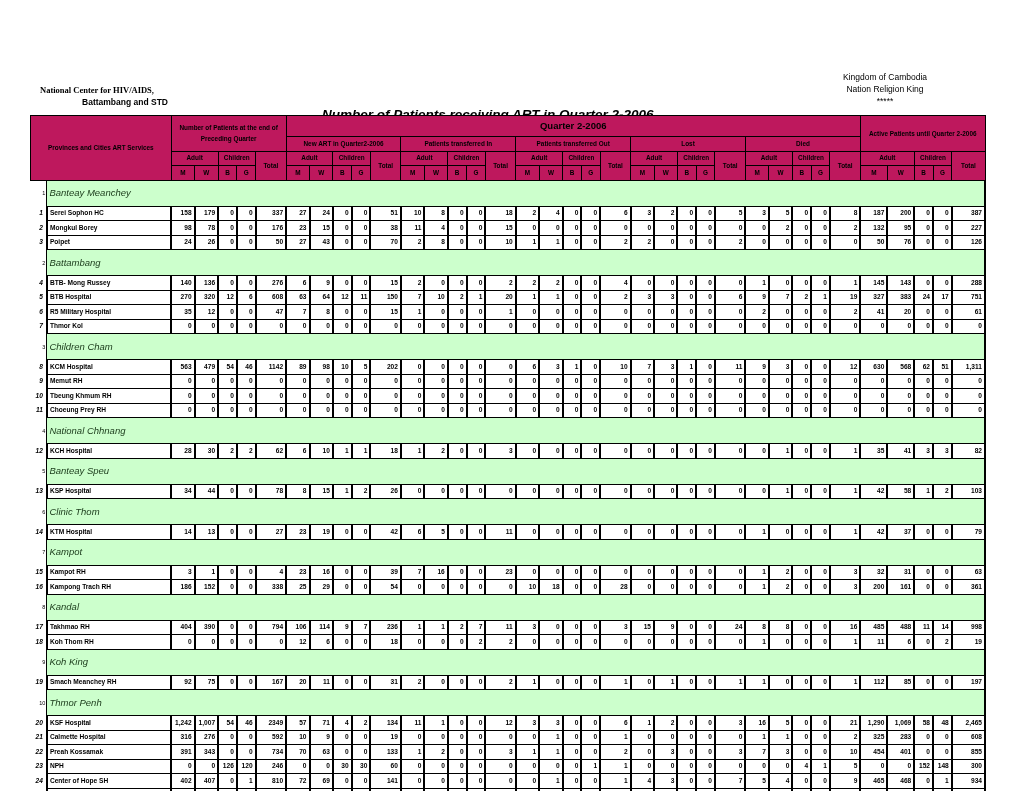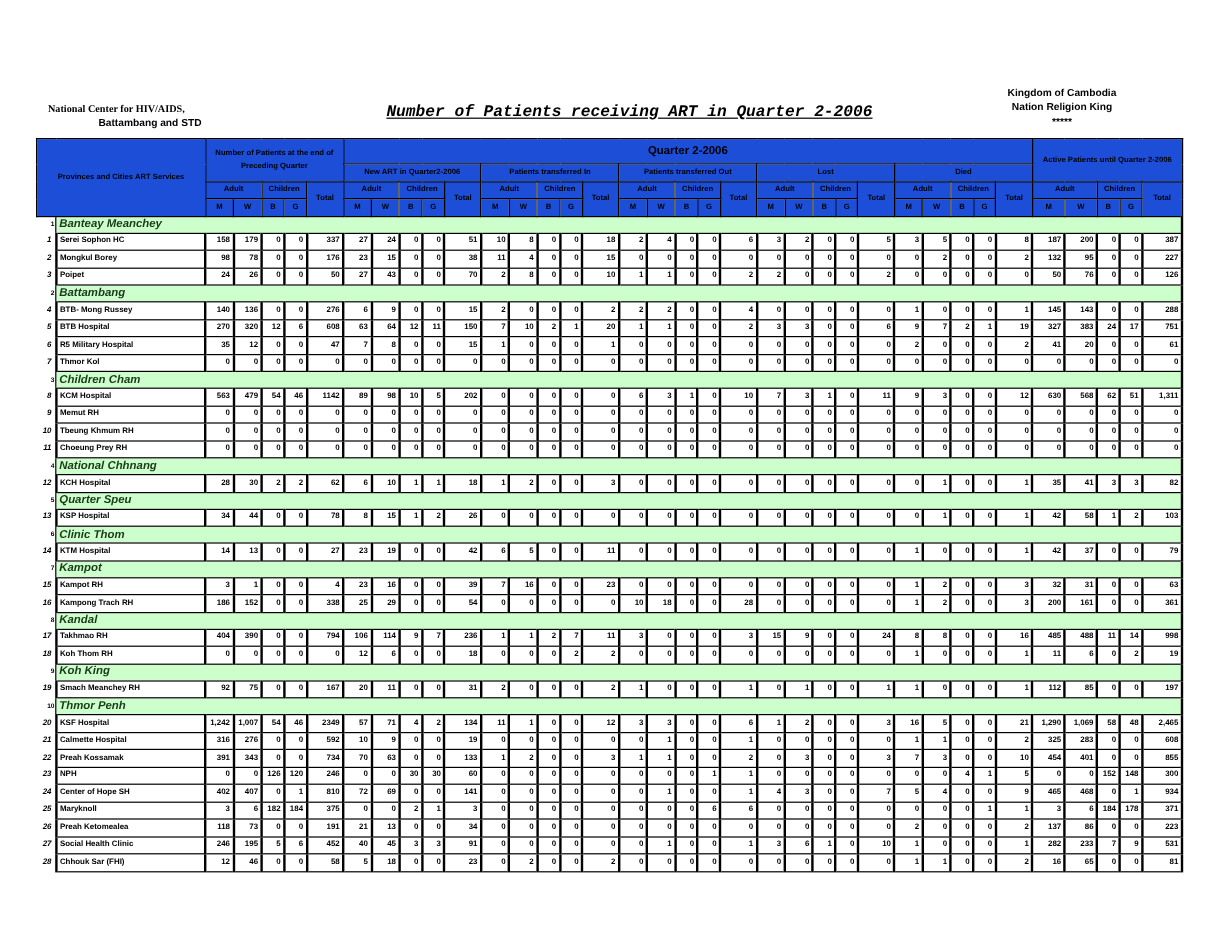--- a/index.html
+++ b/index.html
@@ -1,30 +1,30 @@
 <!DOCTYPE html>
 <html><head>
 <meta charset="utf-8">
 <style>
   * { box-sizing: border-box; margin: 0; padding: 0; }
   html, body { width: 1024px; height: 791px; background: #ffffff; overflow: hidden; }
   body { font-family: "Liberation Sans", sans-serif; color: #000; position: relative; }
   .hdr-left { position: absolute; left: 40px; top: 84px; width: 170px; text-align: center; font-size: 8.5px; font-weight: bold; line-height: 12px; }
   .hdr-left .l1 { text-align: left; font-family: Liberation Serif, serif; }
-  .hdr-right { position: absolute; left: 810px; top: 71px; width: 150px; text-align: center; font-size: 8.5px; font-weight: bold; line-height: 12px; }
-  .title { position: absolute; left: 322px; top: 87px; font-size: 13.5px; font-weight: bold; font-style: italic; text-decoration: underline; font-family: Liberation Mono, monospace; }
+  .hdr-right { position: absolute; left: 810px; top: 71px; width: 150px; text-align: center; font-size: 8.5px; font-weight: normal; line-height: 12px; }
+  .title { position: absolute; left: 322px; top: 107px; font-size: 13.5px; font-weight: bold; font-style: italic; text-decoration: underline; }
   table.art { position: absolute; left: 30px; top: 115px; width: 956px; border-collapse: collapse; table-layout: fixed; }
   table.art th, table.art td { border: 1px solid #000; font-size: 6.6px; font-weight: bold; padding: 0 2px; height: 14.5px; line-height: 10px; overflow: hidden; white-space: nowrap; }
-  table.art thead th { background: #1d4ed8; text-align: center; font-size: 6.4px; }
+  table.art thead th { background: #be185d; text-align: center; font-size: 6.4px; }
   table.art thead th.q { font-size: 9.5px; height: 21px; }
   table.art thead th.big { white-space: normal; line-height: 11px; }
   table.art tbody td { text-align: right; background: #fff; border-right-width: 2px; }
   table.art tbody td.num { text-align: right; font-style: italic; border: none; background: transparent; padding-right: 3px; }
   table.art tbody td.name { text-align: left; border-left: 2px solid #000; }
-  tr.prov td { background: #ccffcc !important; font-size: 9.5px; font-style: italic; font-weight: bold; color: #1a3a1a; text-align: left !important; height: 14px; border: 1px solid #000; border-right: 1px solid #000; }
+  tr.prov td { background: #ccffcc !important; font-size: 9.5px; font-style: italic; font-weight: normal; color: #1a3a1a; text-align: left !important; height: 26px; border: 1px solid #000; border-right: 1px solid #000; }
   tr.prov td.pidx { background: #fff !important; border: none; font-size: 5.5px; font-style: normal; text-align: right !important; padding-right: 1px; color: #000; }
 </style>
 </head>
 <body>
 
 <div class="hdr-left">
   <div class="l1">National Center for HIV/AIDS,</div>
   <div>Battambang and STD</div>
 </div>
 
@@ -625,21 +625,21 @@
         <td>0</td>
         <td>1</td>
         <td>35</td>
         <td>41</td>
         <td>3</td>
         <td>3</td>
         <td>82</td>
       </tr>
       <tr class="prov">
         <td class="pidx">5</td>
-        <td colspan="36">Quarter Speu</td>
+        <td colspan="36">Banteay Speu</td>
       </tr>
       <tr>
         <td class="num">13</td>
         <td class="name">KSP Hospital</td>
         <td>34</td>
         <td>44</td>
         <td>0</td>
         <td>0</td>
         <td>78</td>
         <td>8</td>

